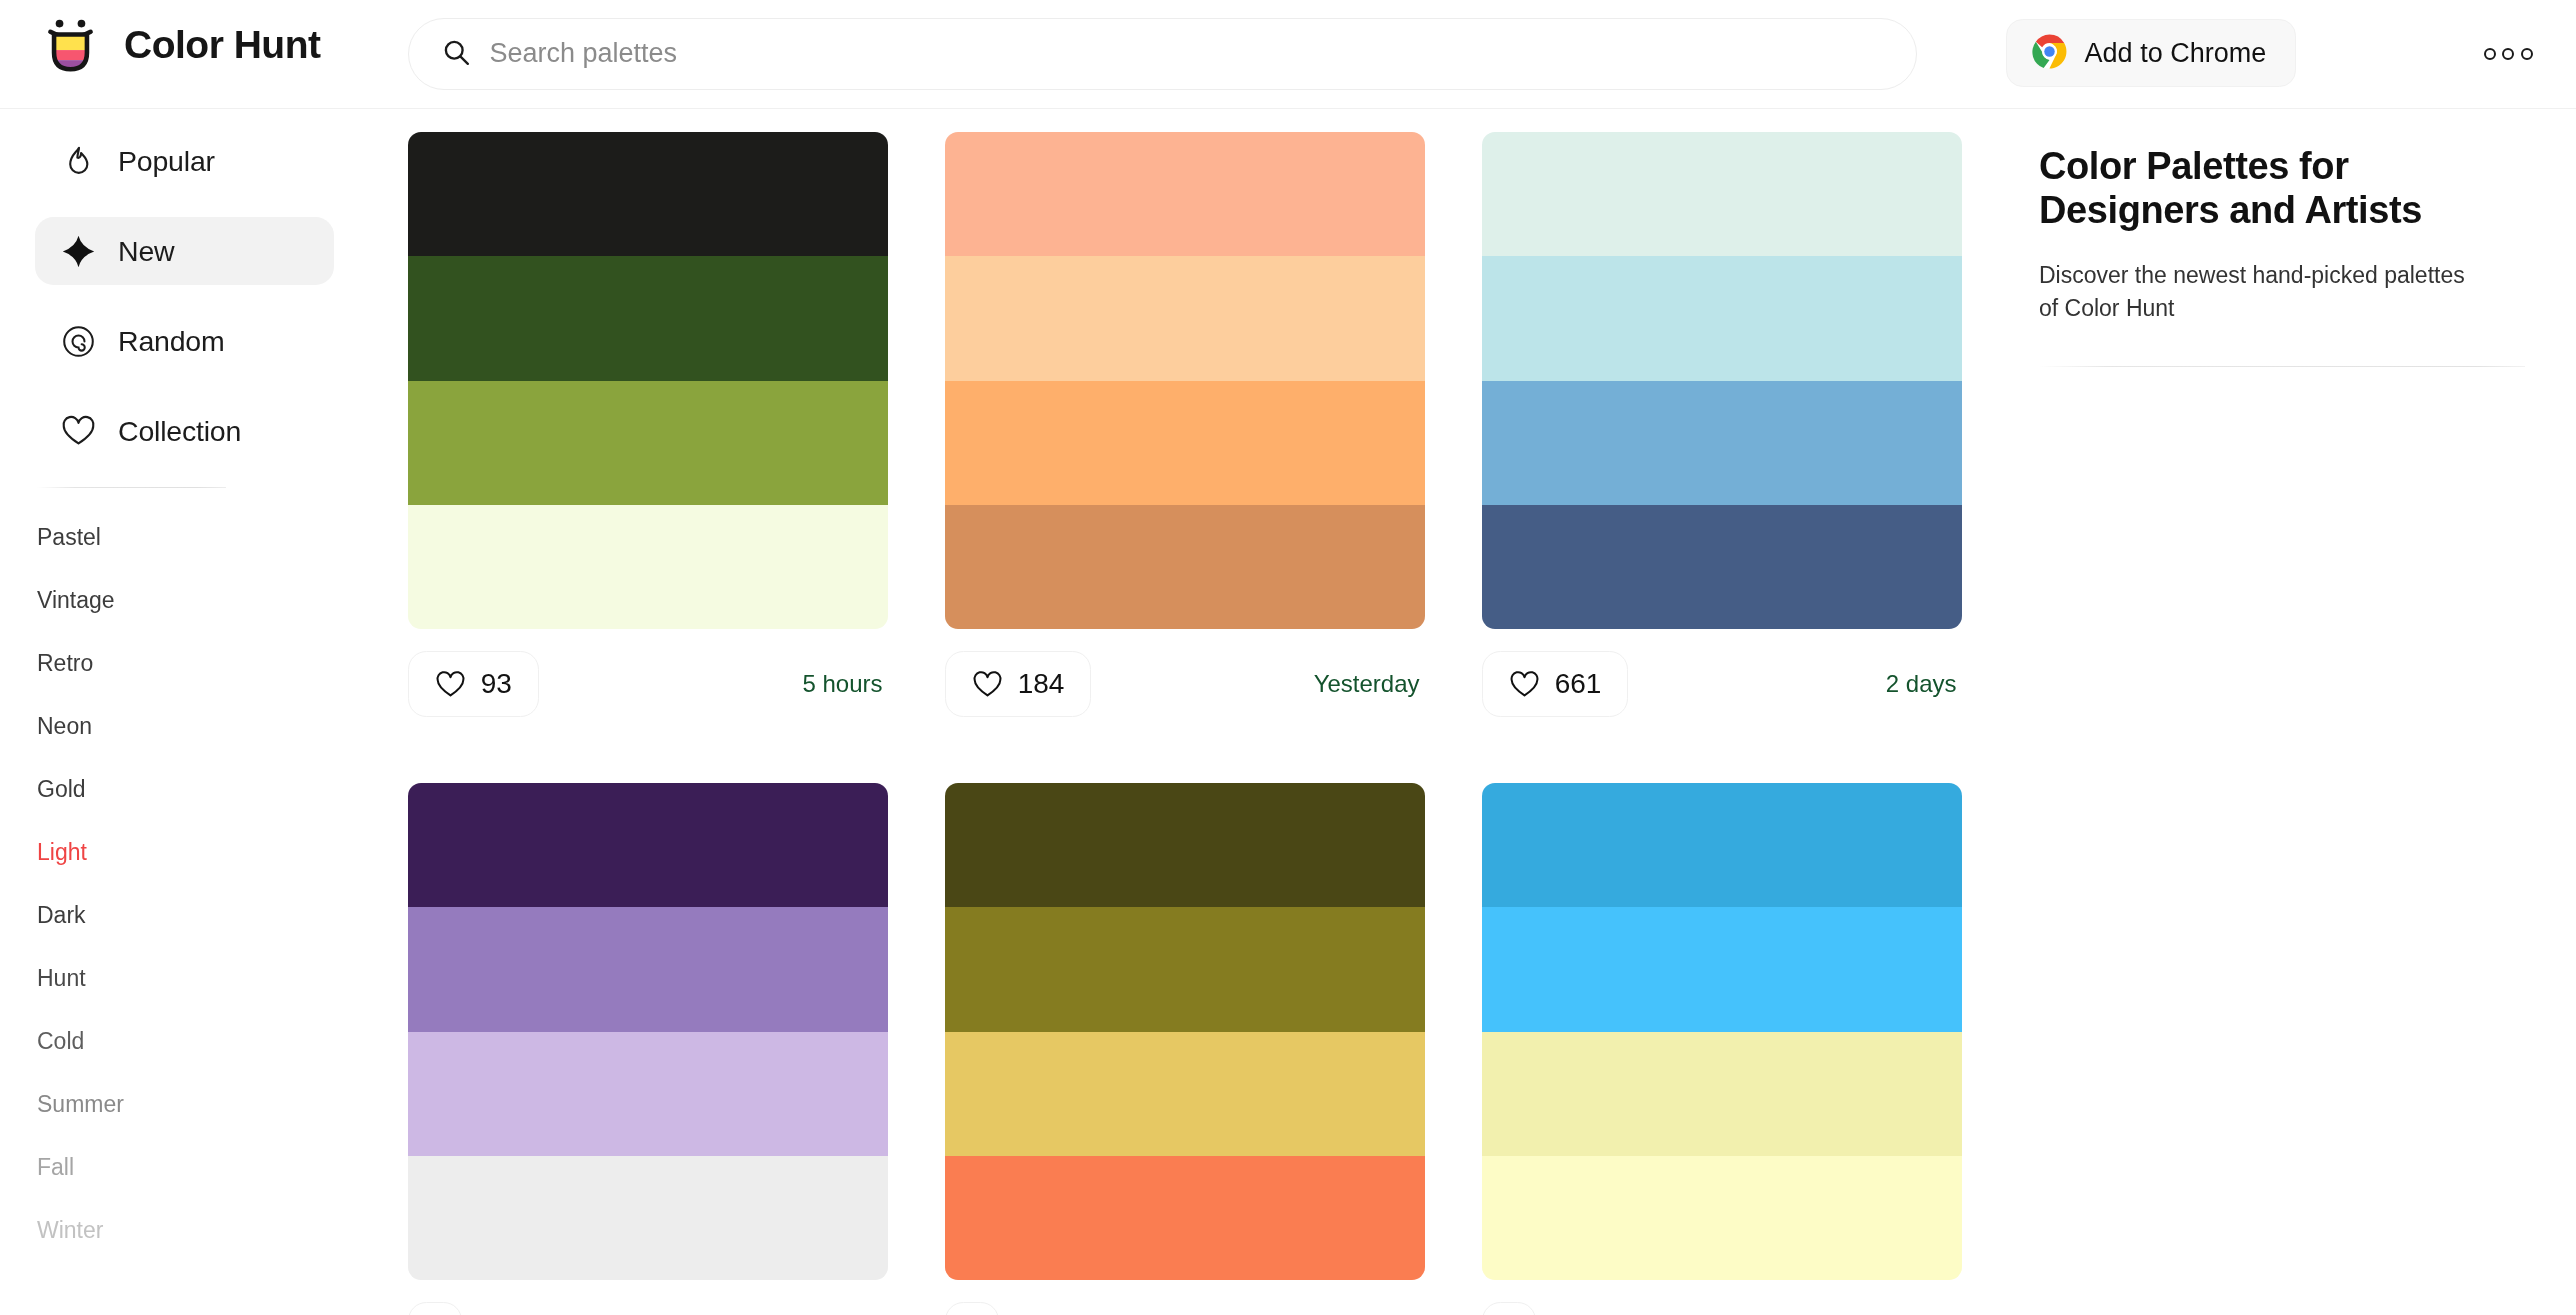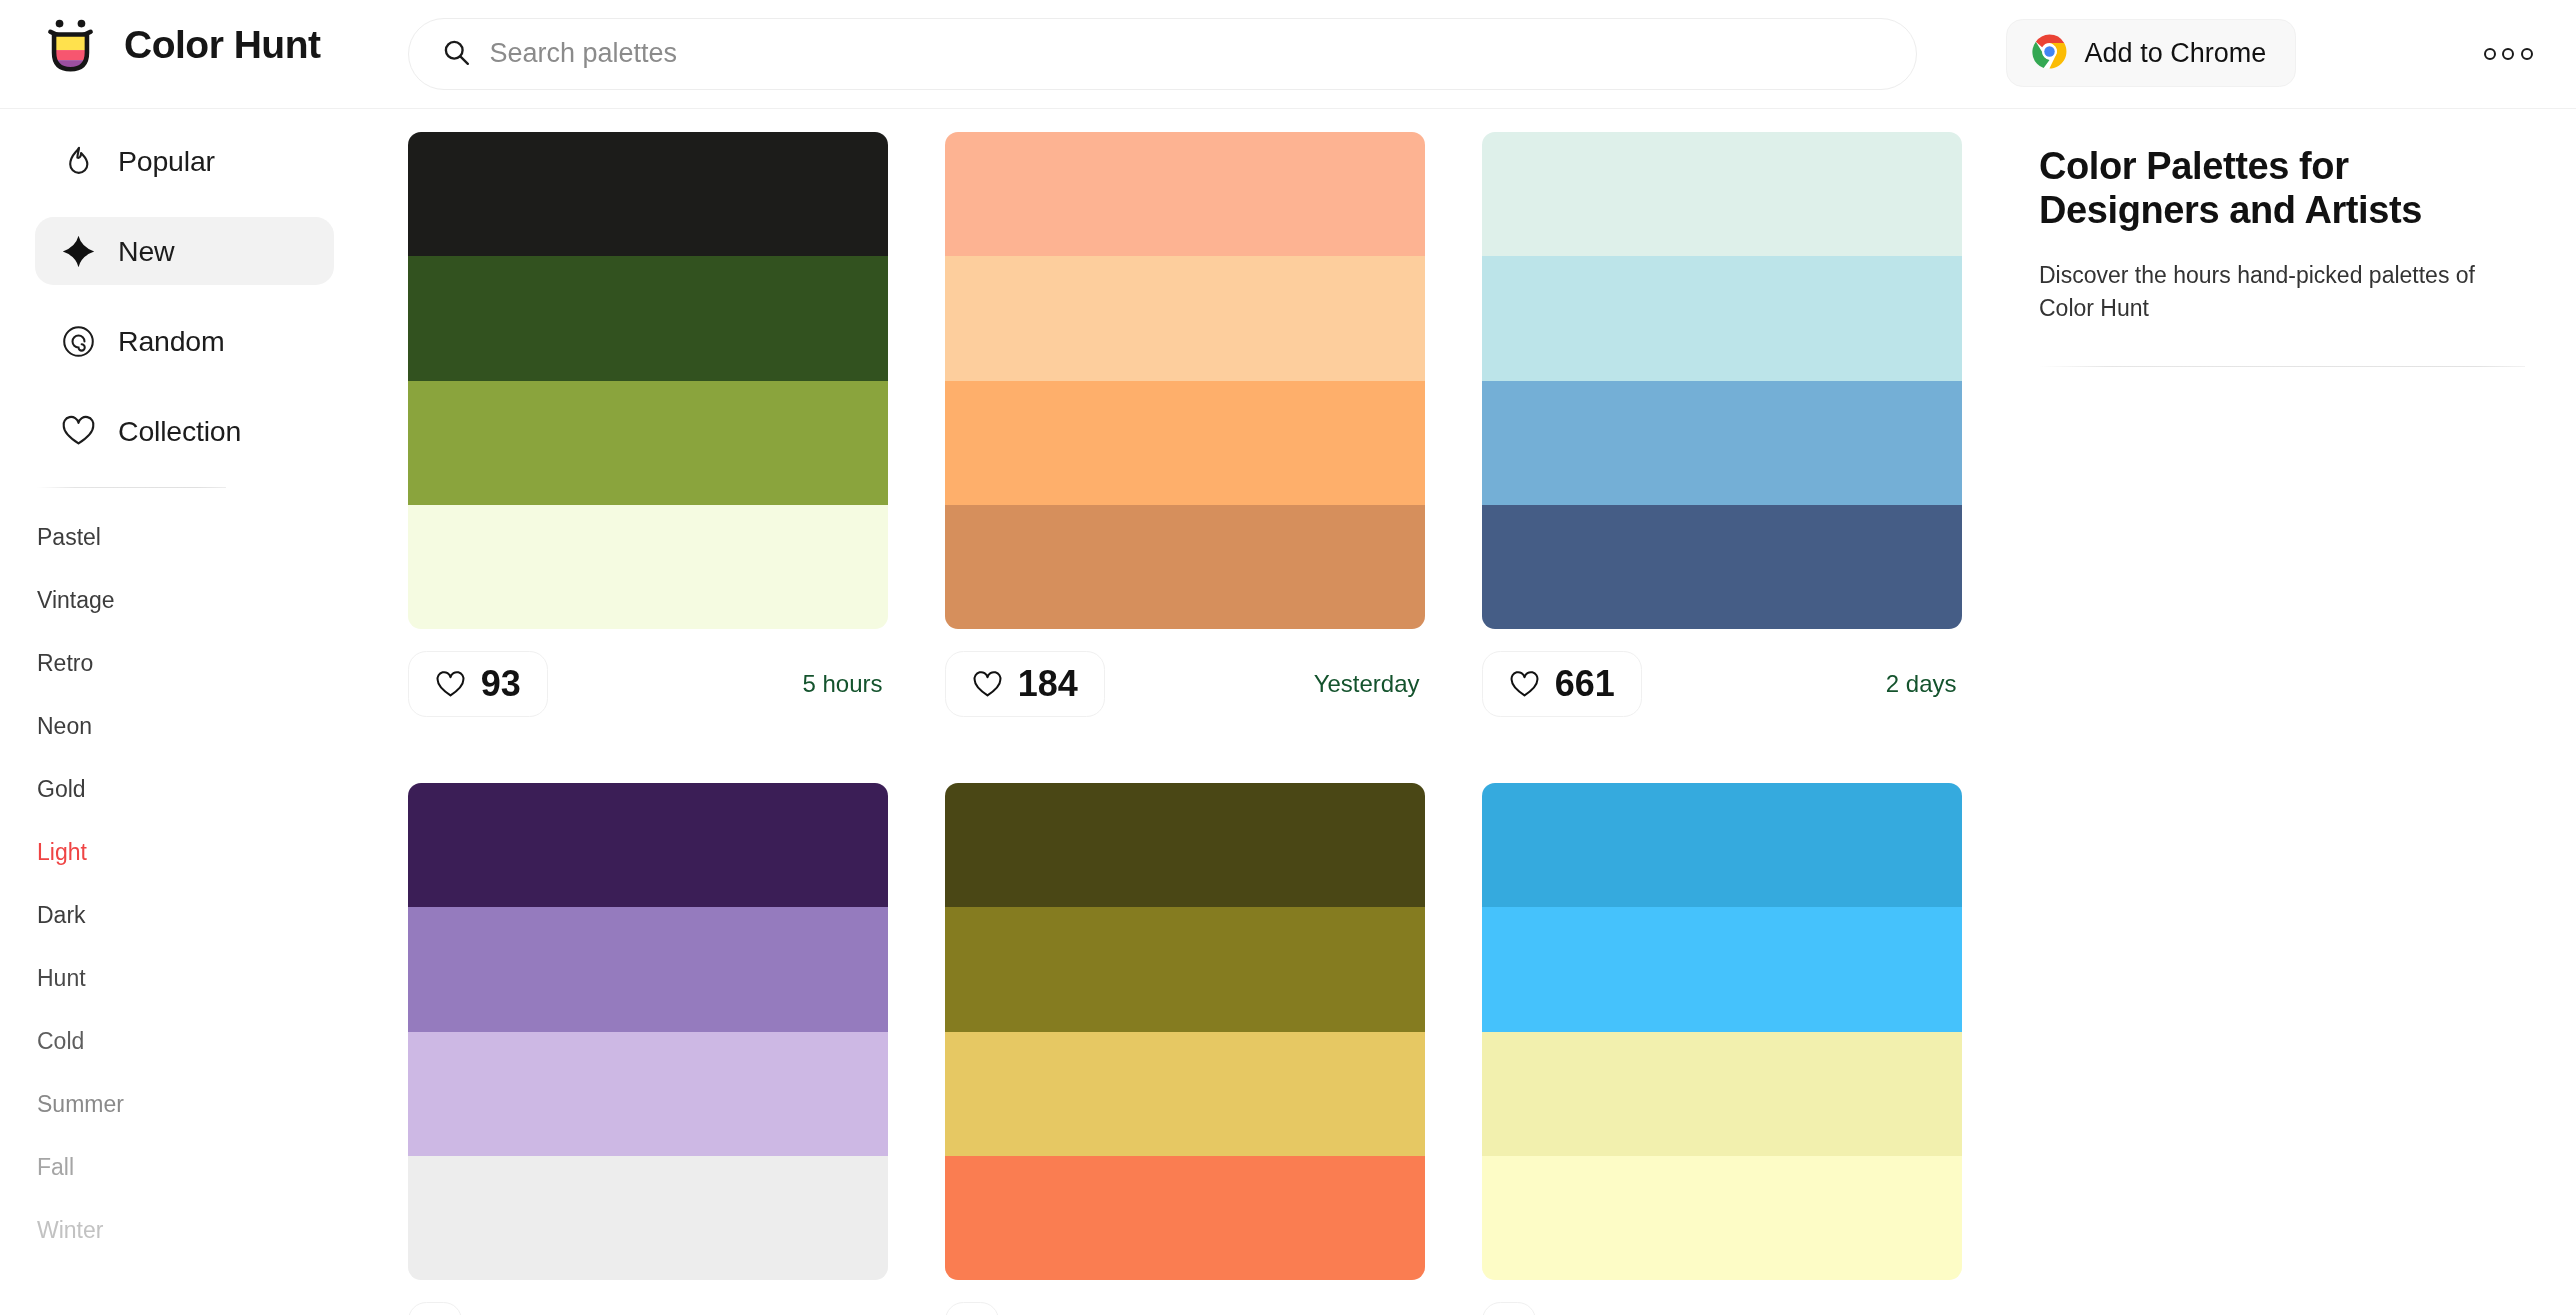--- a/index.html
+++ b/index.html
@@ -119,21 +119,21 @@
     height: 88px; margin-top: 11px;
     display: flex; align-items: center; justify-content: space-between;
   }
   .like-btn {
     display: flex; align-items: center; gap: 14.7px;
     height: 66px; padding: 0 26px;
     background: #ffffff; border: 1.5px solid #f0f0f0;
     border-radius: 18.4px; cursor: pointer;
   }
   .heart-icon { width: 31px; height: 31px; display: block; }
-  .like-count { font-size: 36px; font-weight: bold; color: #121212; }
+  .like-count { font-size: 28px; font-weight: normal; color: #121212; }
   .time-label { font-size: 24px; color: #14532d; padding-right: 5.5px; }
 
   
   .right-panel {
     position: absolute; left: 1987px; top: 116px;
     width: 589px; height: 1207px;
     padding: 28px 55px 0 52px;
   }
   .panel-title {
     font-size: 38px; font-weight: bold; line-height: 1.17;
@@ -408,16 +408,16 @@
 
       </div>
     </div>
 
   </div>
 
 </div>
 
 <div class="right-panel">
   <h1 class="panel-title">Color Palettes for Designers and Artists</h1>
-  <p class="panel-sub">Discover the hours hand-picked palettes of Color Hunt</p>
+  <p class="panel-sub">Discover the newest hand-picked palettes of Color Hunt</p>
   <div class="panel-divider"></div>
 </div>
 
 
 </body></html>

